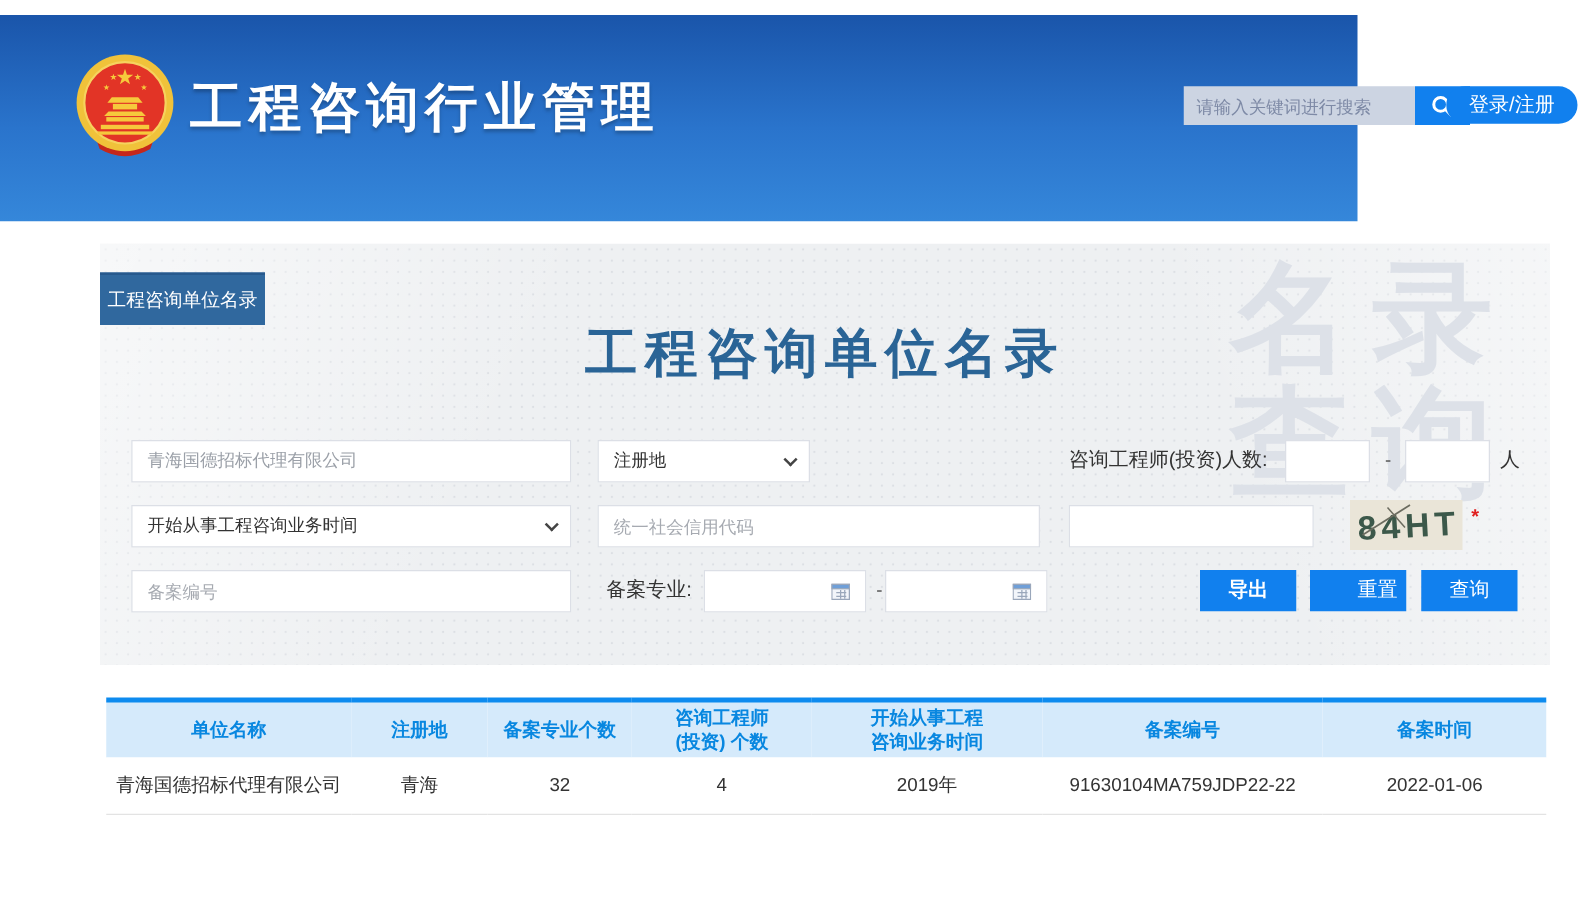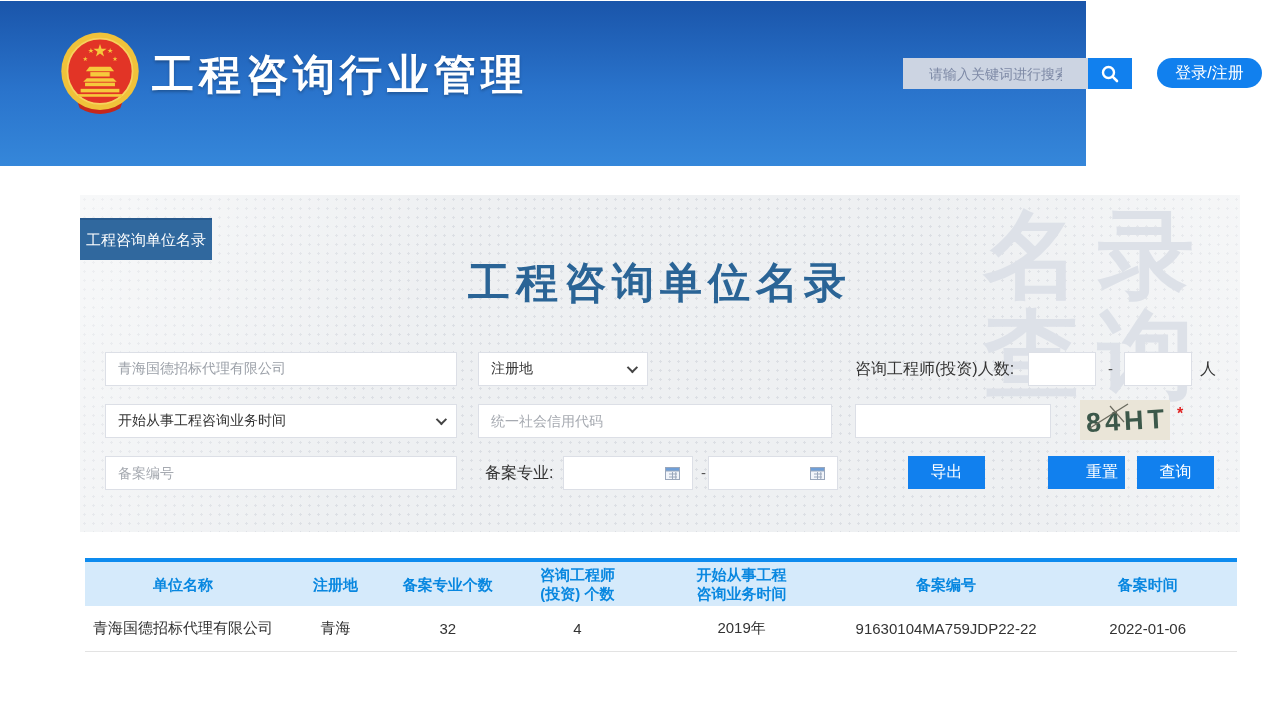--- a/index.html
+++ b/index.html
@@ -1,27 +1,27 @@
 <!DOCTYPE html>
 <html><head>
 <meta charset="utf-8">
 <style>
   * { margin:0; padding:0; box-sizing:border-box; }
   body { background:#ffffff; font-family:"Liberation Sans","DejaVu Sans",sans-serif; }
   .screen { position:relative; width:1270px; height:725px; background:#ffffff; overflow:hidden; }
 
   
-  .header { position:absolute; left:0; top:1px; width:1086px; height:165px;
+  .header { position:absolute; left:0; top:12px; width:1086px; height:165px;
             background:linear-gradient(180deg,#1a55aa 0%, #2a74cc 55%, #3587da 100%); }
   .emblem { position:absolute; left:56px; top:27px; width:88px; height:90px; }
   .site-title { position:absolute; left:152px; top:46px; color:#ffffff; font-size:42px;
                 font-weight:bold; letter-spacing:5px; text-shadow:0 2px 3px rgba(0,0,0,.25); }
   .search-wrap { position:absolute; left:903px; top:57px; height:31px; display:flex; }
   .search-input { width:185px; height:31px; border:none; outline:none; background:#ccd4e2;
-                  padding:0 26px; font-size:14px; color:#701a75; }
+                  padding:0 10px; font-size:14px; color:#701a75;margin-left:44px; }
   .search-input::placeholder { color:#7e8aa6; }
   .search-btn { width:44px; height:31px; border:none; background:#1180ee; cursor:pointer;
                 display:flex; align-items:center; justify-content:center; }
   .login-btn { position:absolute; left:1157px; top:57px; width:105px; height:30px;
                background:#1180ee; border:none; border-radius:15px; color:#fff;
                font-size:16px; cursor:pointer; font-family:inherit; }
 
   
   .panel { position:absolute; left:80px; top:195px; width:1160px; height:337px;
            background:#eef0f2;
@@ -161,21 +161,21 @@
       <svg class="cal-icon" width="15" height="14" viewBox="0 0 15 14">
         <rect x="0.5" y="1.5" width="14" height="12" fill="#f2f5fa" stroke="#9aa7bb"></rect>
         <rect x="0.5" y="1.5" width="14" height="3.5" fill="#6f9fd8" stroke="#9aa7bb"></rect>
         <line x1="4" y1="8" x2="12" y2="8" stroke="#9aa7bb"></line>
         <line x1="4" y1="11" x2="12" y2="11" stroke="#9aa7bb"></line>
         <line x1="7.5" y1="6" x2="7.5" y2="13" stroke="#9aa7bb"></line>
         <line x1="10.8" y1="6" x2="10.8" y2="13" stroke="#9aa7bb"></line>
       </svg>
     </div>
 
-    <button class="btn" style="left:828px;">导出</button>
+    <button class="btn" style="left:880px;font-weight:bold;">导出</button>
     <button class="btn" style="left:968px;padding-left:31px;">重置</button>
     <button class="btn" style="left:1057px;">查询</button>
   </div>
 
   <table class="result-table">
     <colgroup>
       <col style="width:17%">
         <col style="width:9.5%">
         <col style="width:10%">
       <col style="width:12.5%">

